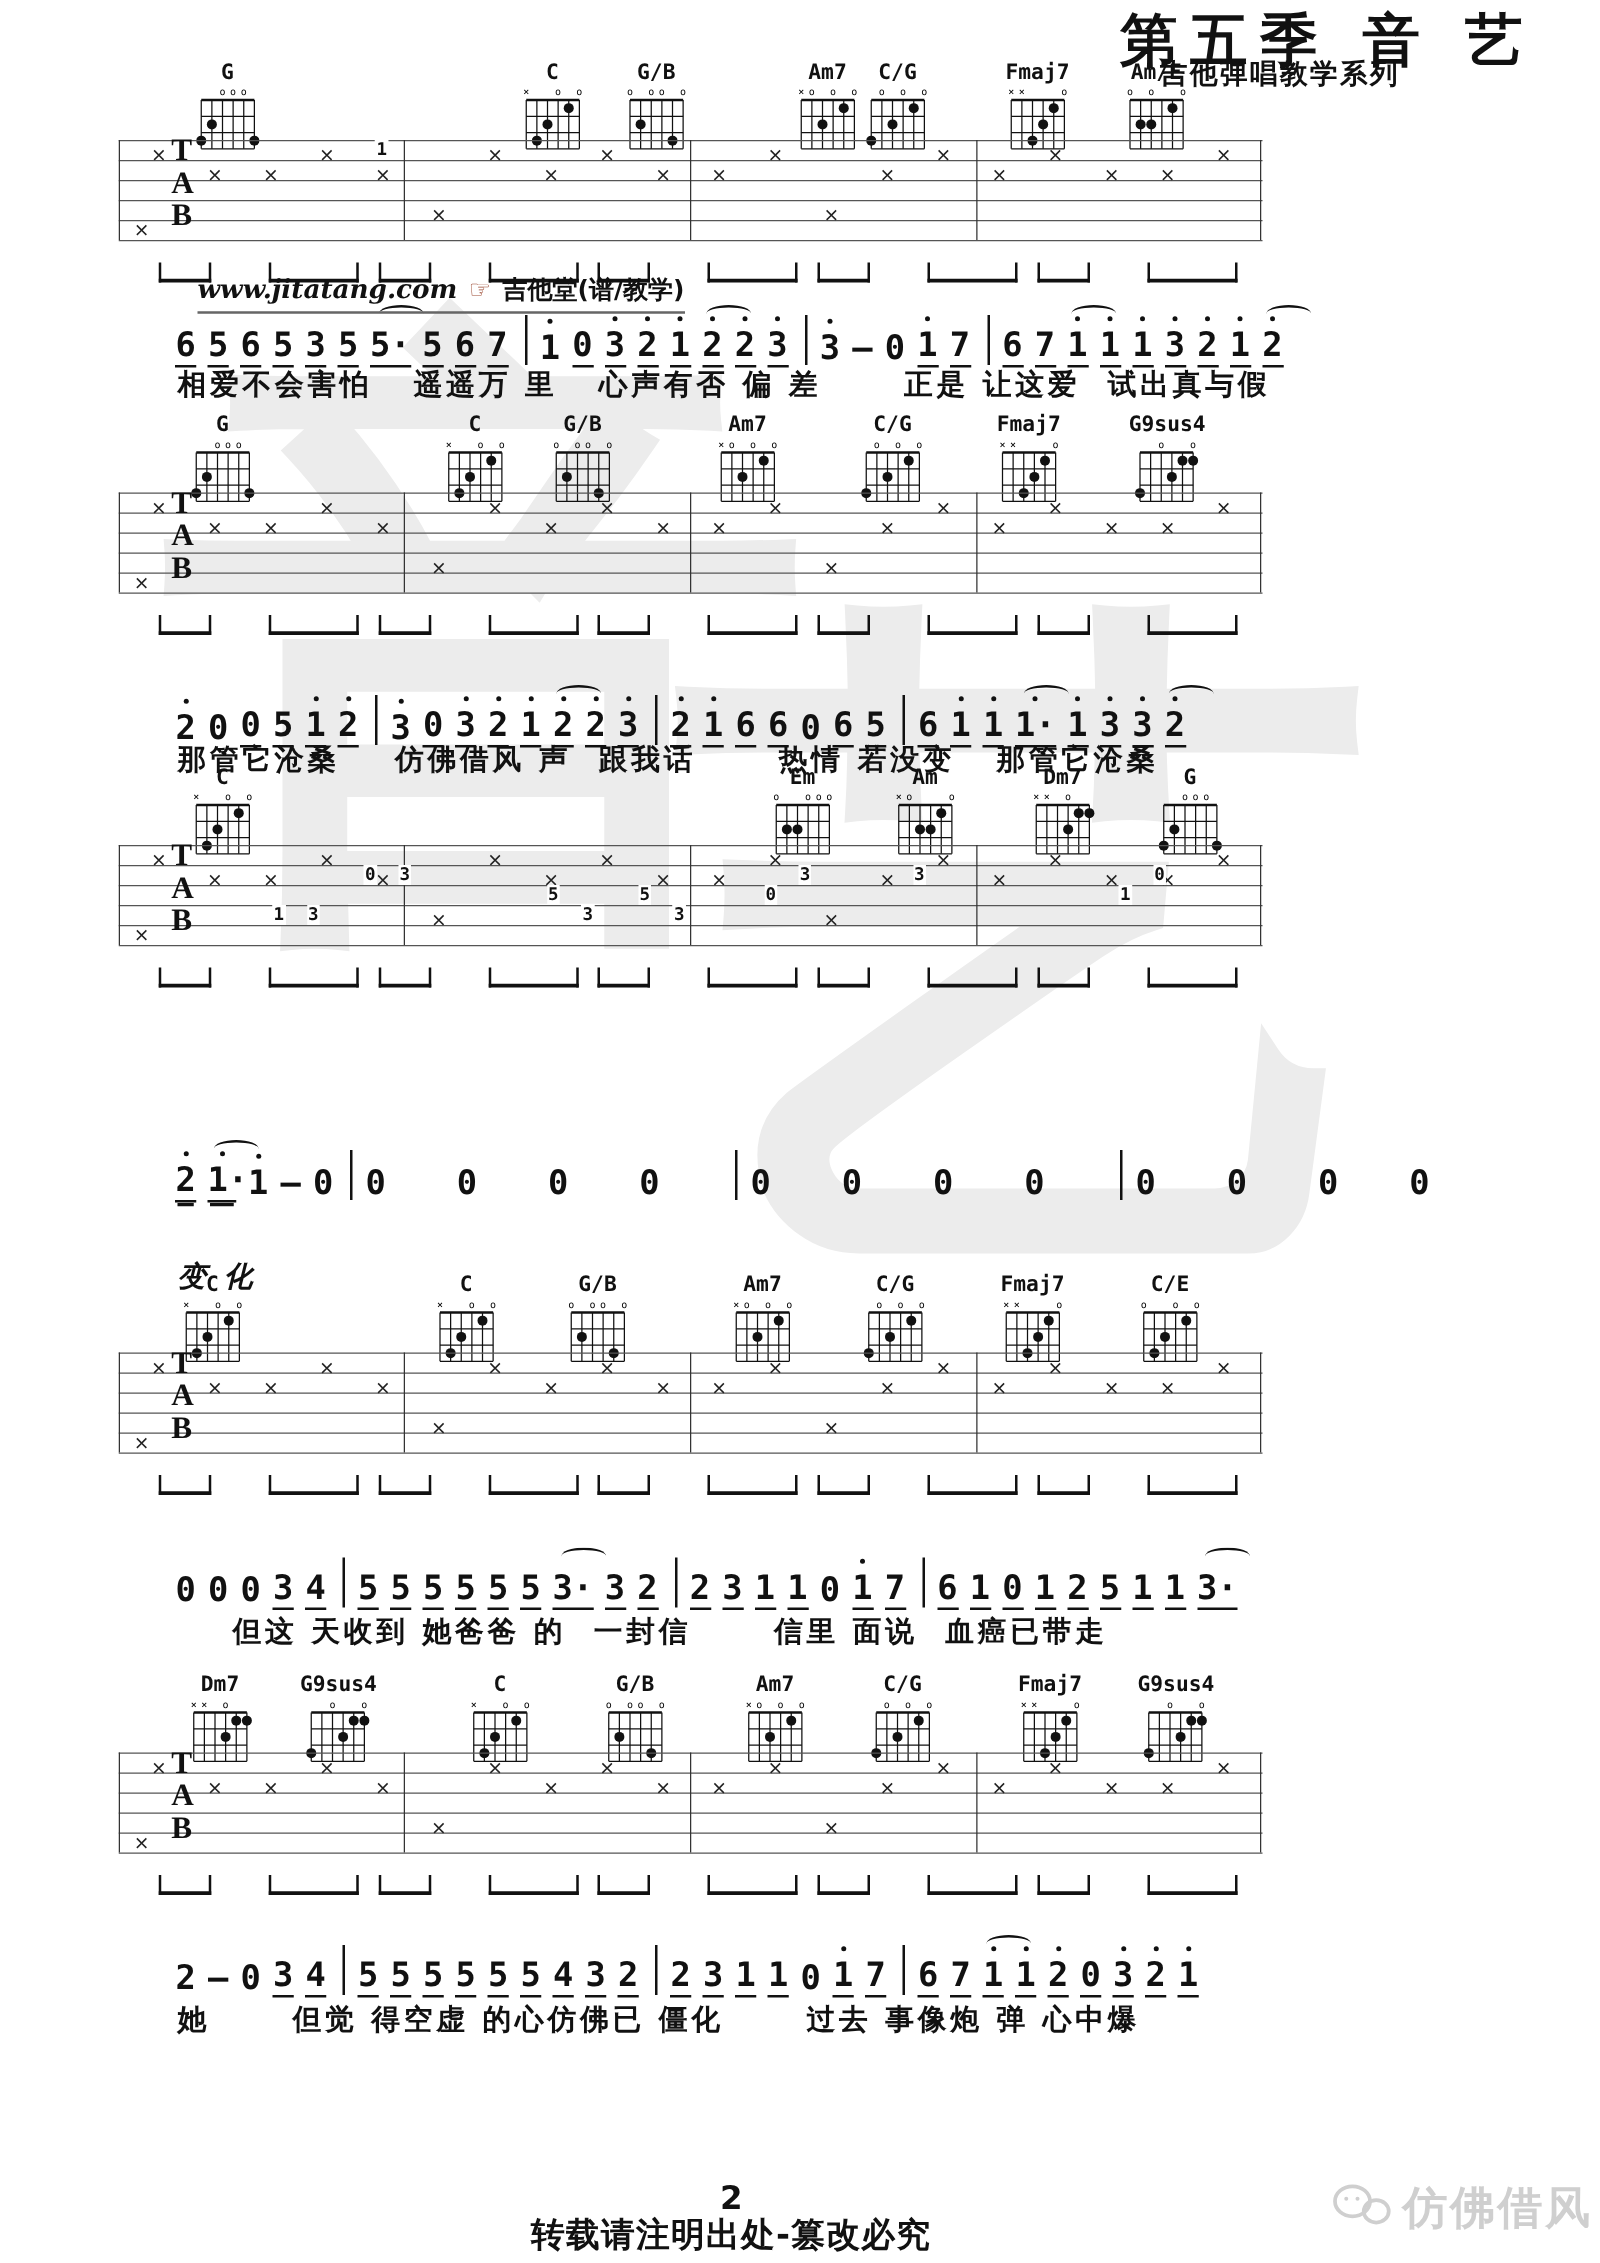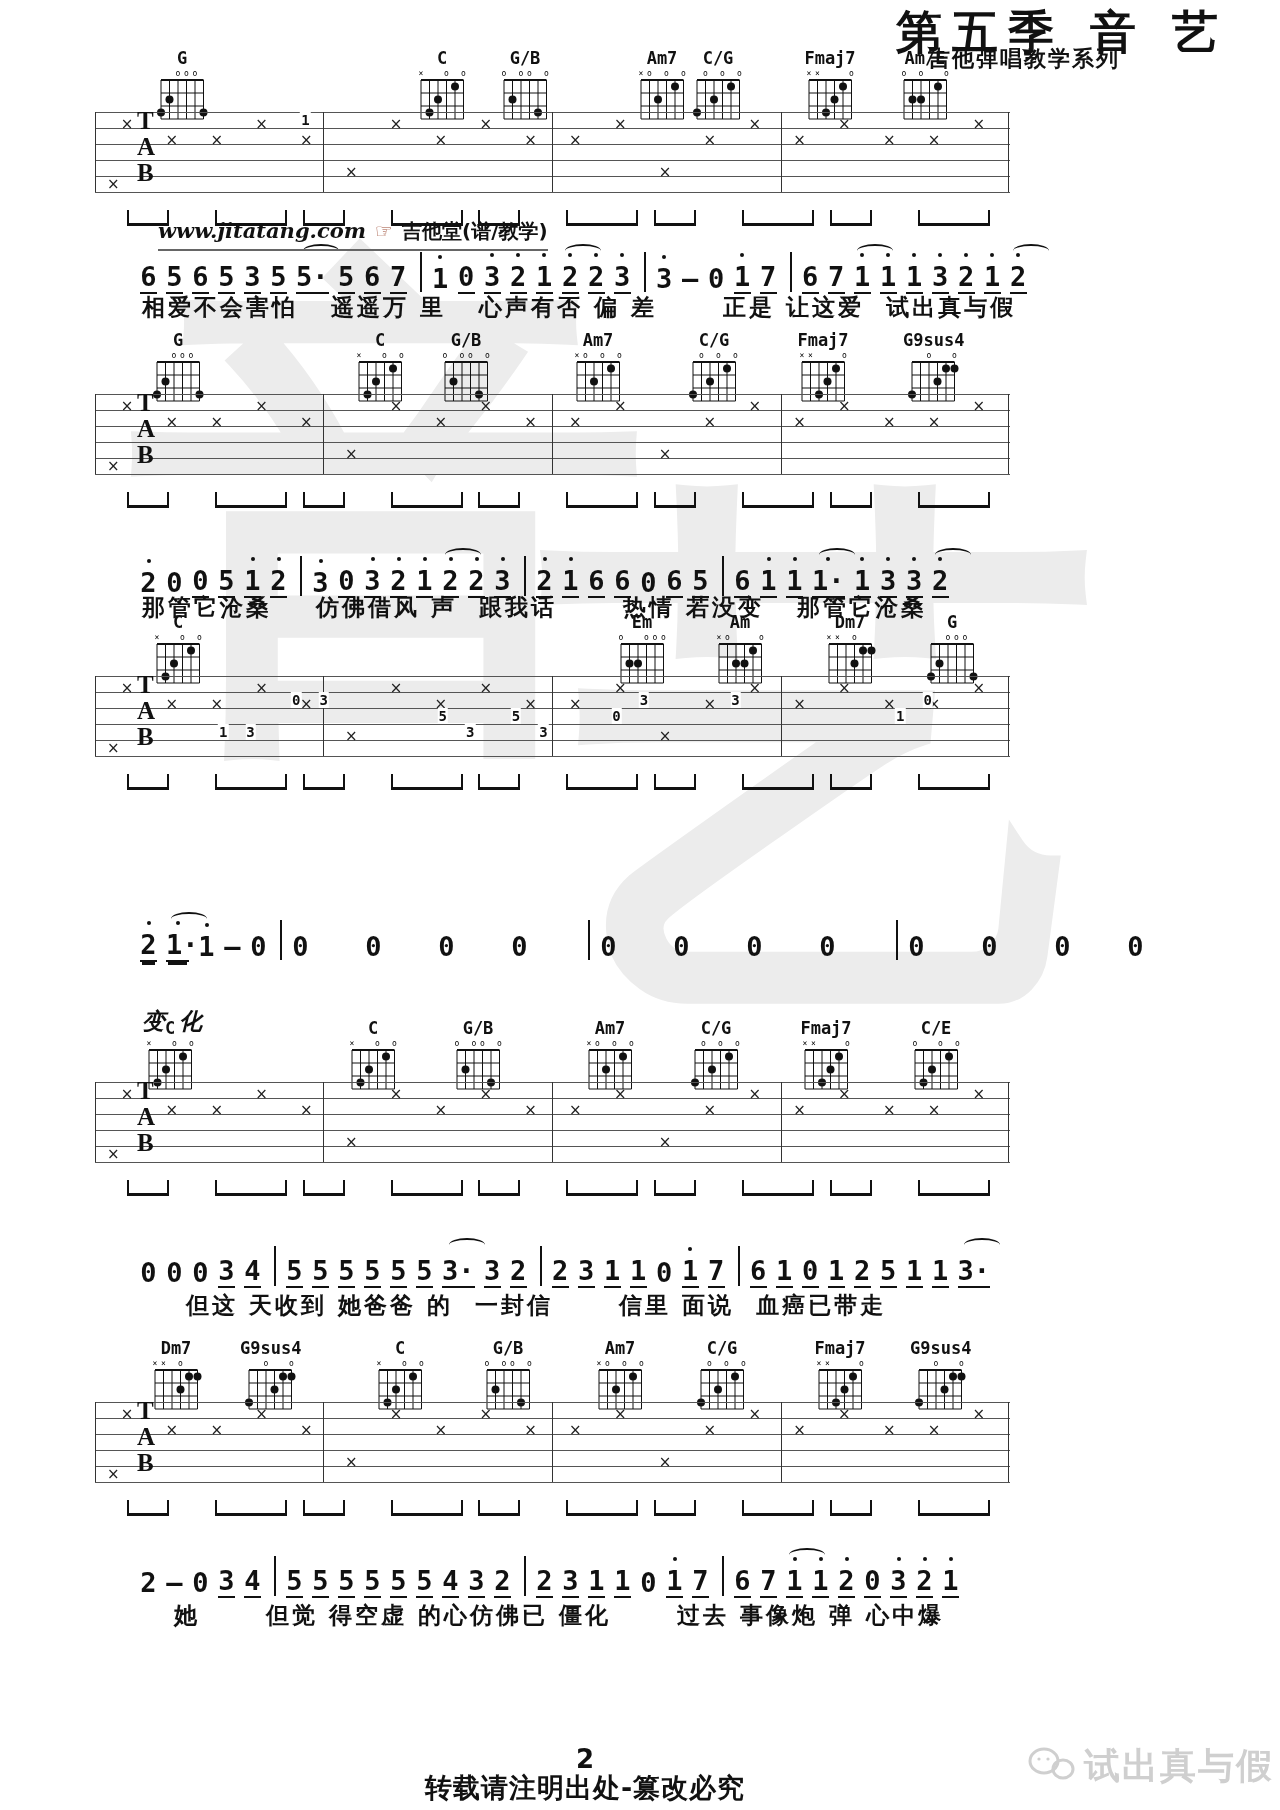--- a/index.html
+++ b/index.html
@@ -1091,32 +1091,32 @@
       <div class="tok u">6</div>
       <div class="tok u">7</div>
       <div class="tok u">1<div class="octdot"></div><div class="arc"></div></div>
       <div class="tok u">1<div class="octdot"></div></div>
       <div class="tok u">2<div class="octdot"></div></div>
       <div class="tok u">0</div>
       <div class="tok u">3<div class="octdot"></div></div>
       <div class="tok u">2<div class="octdot"></div></div>
       <div class="tok u">1<div class="octdot"></div></div>
     </div>
-    <div class="lyrics" style="top: 1600px; margin-left: 32px;">她      但觉 得空虚 的心仿佛已 僵化      过去 事像炮 弹 心中爆</div>
+    <div class="lyrics" style="top: 1600px;">她      但觉 得空虚 的心仿佛已 僵化      过去 事像炮 弹 心中爆</div>
   </div>
 
 <div class="logoline">
   <span class="logo-url">www.jitatang.com</span>
   <span class="logo-hand">☞</span>
   <span class="logo-brand">吉他堂(谱/教学)</span>
 </div>
 
 <div class="pagenum">2</div>
 <div class="notice">转载请注明出处-篡改必究</div>
 <div class="brand">
   <svg width="52" height="44" viewBox="0 0 52 44" style="margin-right:6px;">
     <ellipse cx="18" cy="16" rx="14" ry="12" fill="none" stroke="#cfcfcf" stroke-width="3"></ellipse>
     <ellipse cx="37" cy="24" rx="10" ry="9" fill="none" stroke="#cfcfcf" stroke-width="3"></ellipse>
     <circle cx="13" cy="14" r="1.6" fill="#cfcfcf"></circle>
       <circle cx="22" cy="14" r="1.6" fill="#cfcfcf"></circle>
   </svg>
-  <span>试出真与假</span>
+  <span>仿佛借风</span>
 </div>
 
 </body></html>

